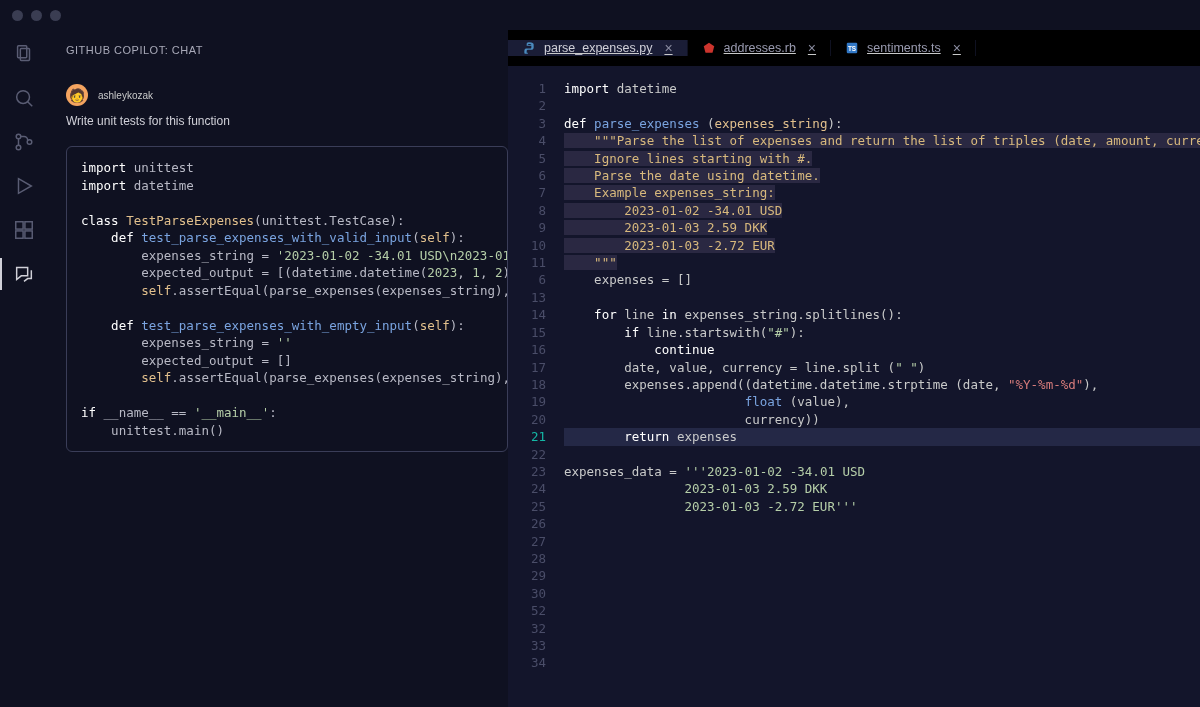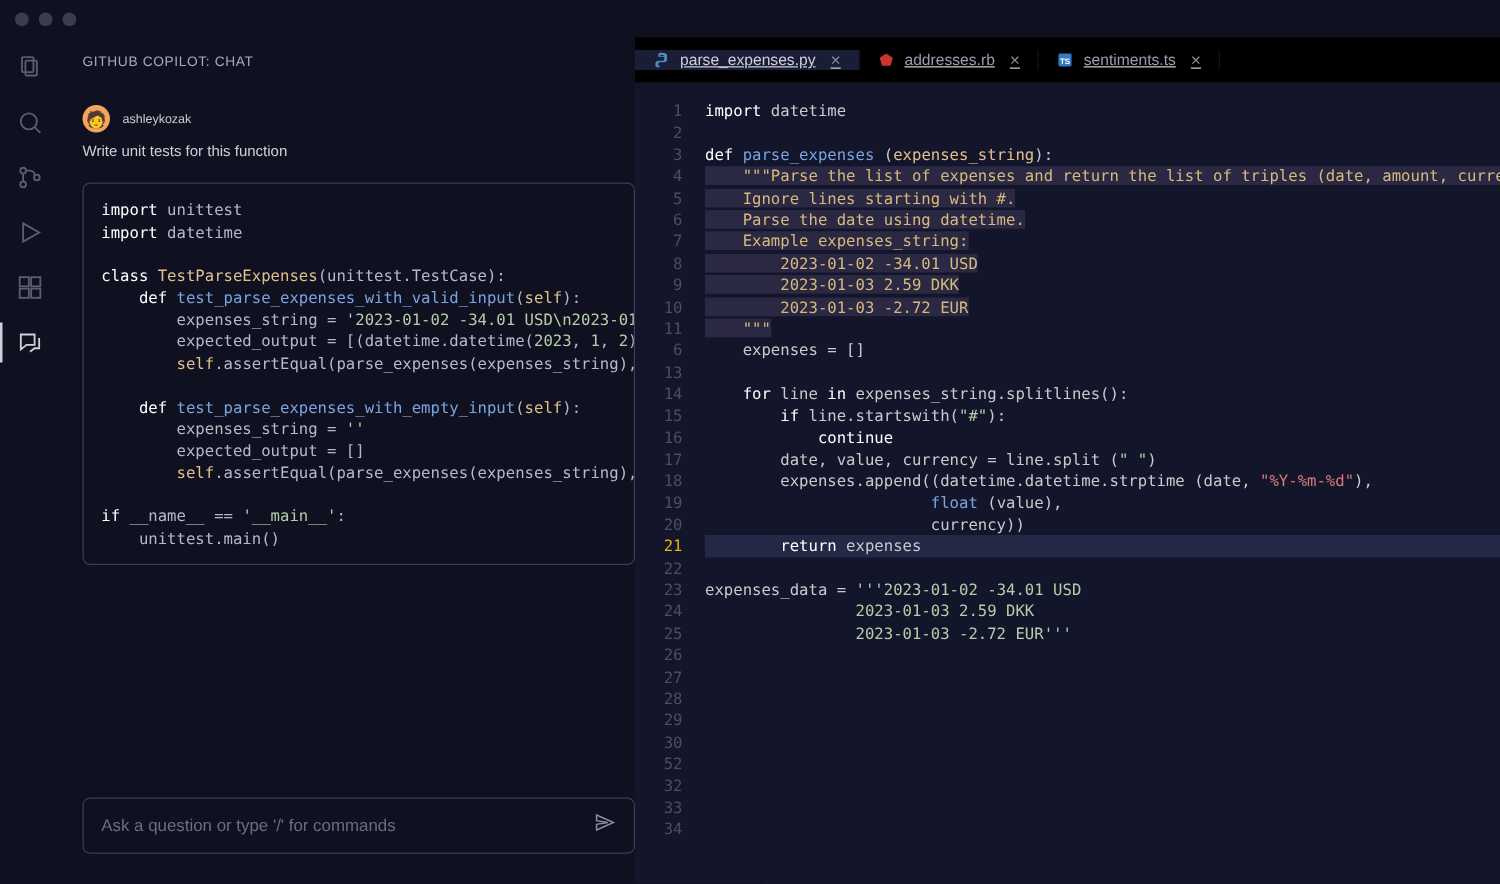--- a/index.html
+++ b/index.html
@@ -180,21 +180,21 @@
 .gutter {
   width: 56px;
   padding-top: 14px;
   text-align: right;
   font-family: "SF Mono", Monaco, Menlo, monospace;
   font-size: 12.5px;
   line-height: 17.4px;
   padding-right: 18px;
 }
 .gutter div { color: #4a4d68; }
-.gutter div.cur { color: #eab308; }
+.gutter div.cur { color: #14b8a6; }
 .code-area {
   flex: 1;
   padding-top: 14px;
   font-family: "SF Mono", Monaco, Menlo, monospace;
   font-size: 12.5px;
   line-height: 17.4px;
   white-space: pre;
   overflow: hidden;
 }
 .doc { color: #d8b97d; background: #2a2842; }
@@ -274,28 +274,20 @@
 
 <span class="kw">    def</span><span class="fn"> test_parse_expenses_with_empty_input</span><span>(</span><span class="self">self</span><span>):</span>
 <span>        expenses_string = </span><span class="str">''</span>
 <span>        expected_output = []</span>
 <span>        </span><span class="self">self</span><span>.assertEqual(parse_expenses(expenses_string),</span>
 
 <span class="kw">if</span><span> __name__ == </span><span class="str">'__main__'</span><span>:</span>
 <span>    unittest.main()</span></div>
 
 
-    <div class="input-row">
-      <input type="text" placeholder="Ask a question or type '/' for commands" style="">
-      <div class="send-icon">
-        <svg width="18" height="18" viewBox="0 0 24 24" fill="none" stroke="currentColor" stroke-width="1.6">
-            <path d="M3 20l18-8L3 4v6l12 2-12 2v6z"></path>
-          </svg>
-      </div>
-    </div>
   </div>
 
   <div class="editor-area">
     <div class="tab-bar">
       <div class="tab active">
         <svg class="tab-icon" viewBox="0 0 24 24">
             <path fill="#4b8bbe" d="M12 2c-4 0-4 2-4 4v2h8V7h-6s0-2 2-2 4 0 4 2v4c0 2-2 2-2 2H8c-2 0-4 1-4 4v3c0 2 2 2 4 2h2v-2H8v-3c0-2 2-2 2-2h6c2 0 4-1 4-4V6c0-2-2-4-8-4z"></path>
           </svg>
         <span>parse_expenses.py</span>
         <span class="tab-close">×</span>

